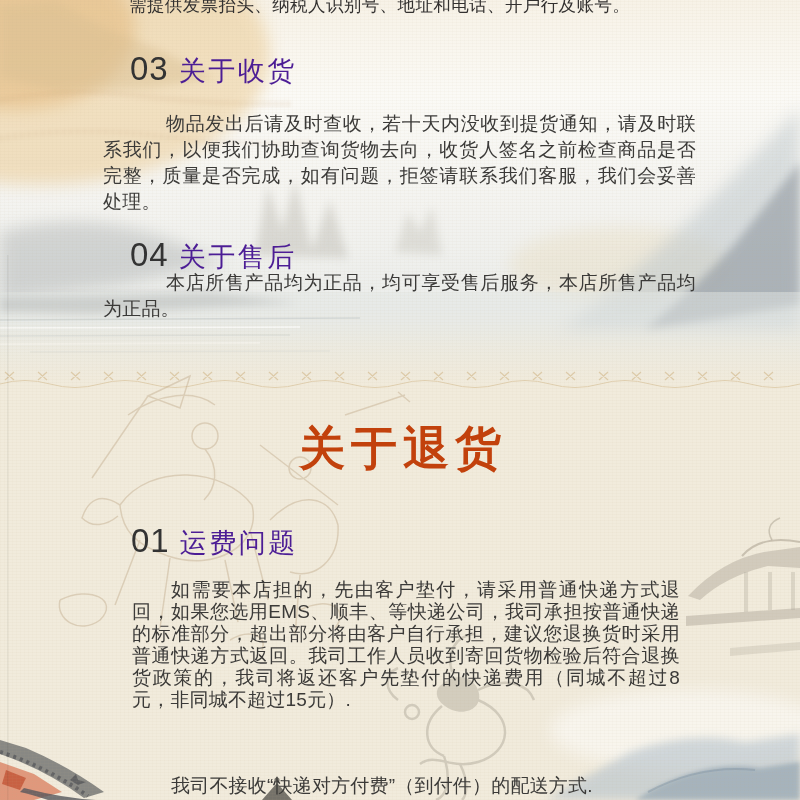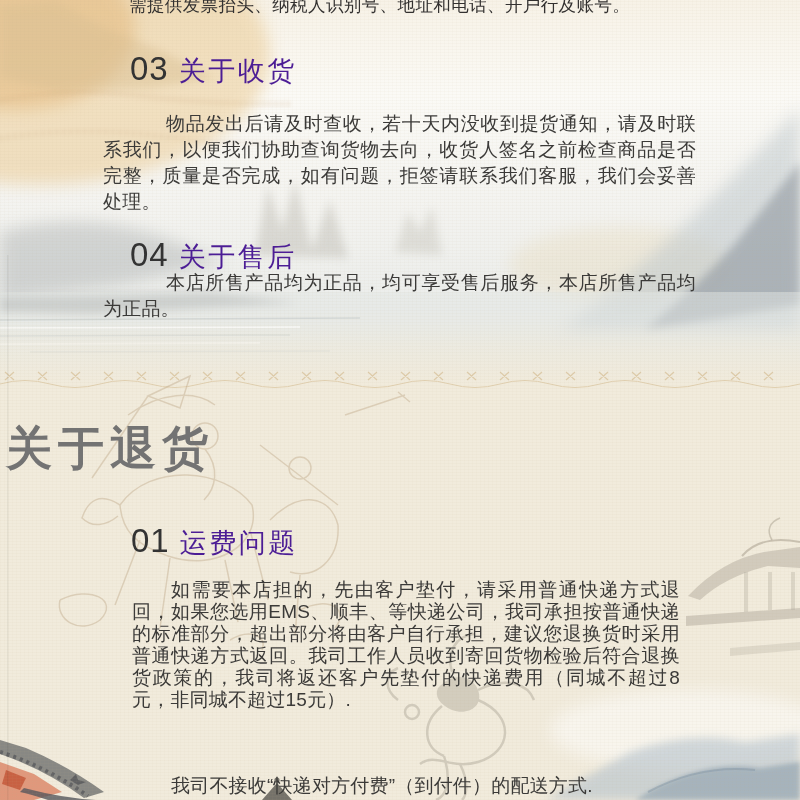--- a/index.html
+++ b/index.html
@@ -29,23 +29,23 @@
   .para{
     position:absolute;color:#3b3a38;text-align:justify;
     font-size:19px;line-height:26px;letter-spacing:.2px;
   }
   .p1{left:103px;top:92px;width:593px;text-indent:63px;}
   .p2{left:103px;top:251px;width:593px;text-indent:63px;}
   .p3{left:132px;top:560px;width:548px;line-height:21.9px;text-indent:39px;}
   .p4{left:132px;top:754px;width:548px;text-indent:39px;}
   .banner{
     position:absolute;left:0;right:0;top:421px;margin:0;
-    text-align:left;font-family:"Liberation Serif","DejaVu Serif",serif;
+    text-align:center;font-family:"Liberation Serif","DejaVu Serif",serif;
     font-weight:bold;font-size:46px;line-height:56px;
-    letter-spacing:6px;padding-left:6px;color:#737373;
+    letter-spacing:6px;padding-left:6px;color:#c2410c;
   }
 </style>
 </head>
 <body>
 
 <div class="page">
 
   <svg class="bg" viewBox="0 0 800 800" aria-hidden="true">
     <defs>
       <filter id="b2" x="-30%" y="-30%" width="160%" height="160%">

